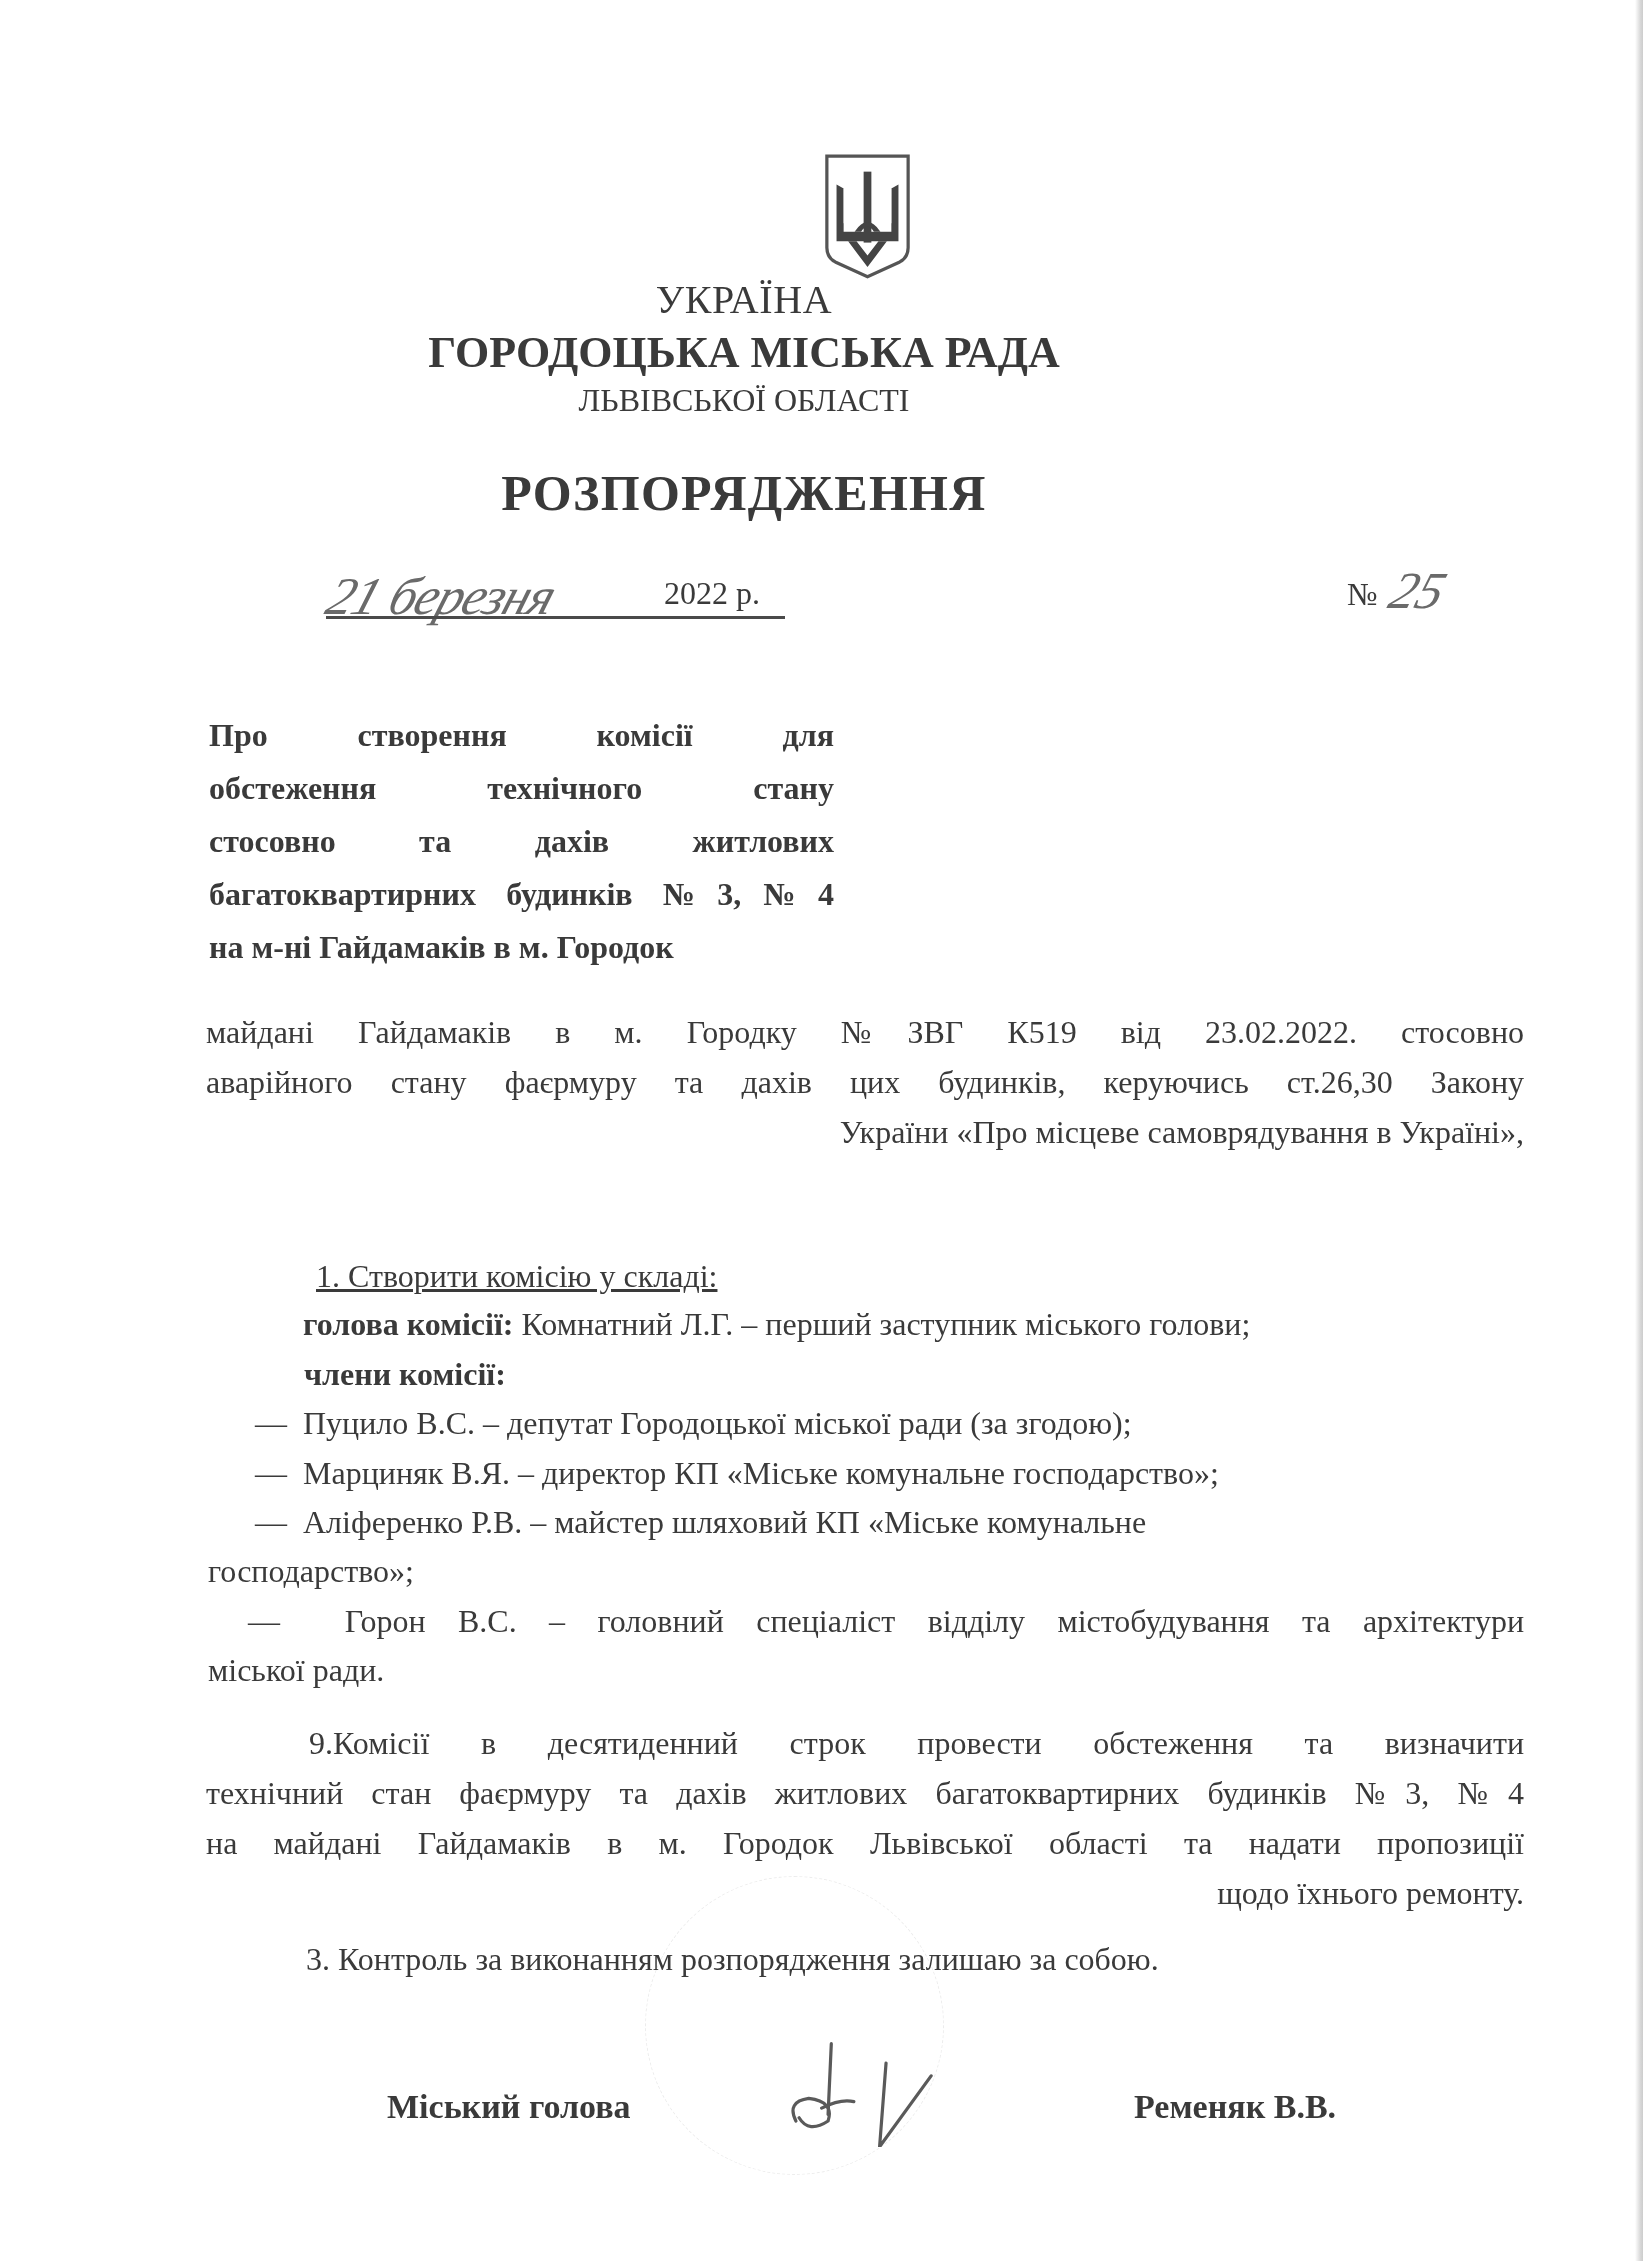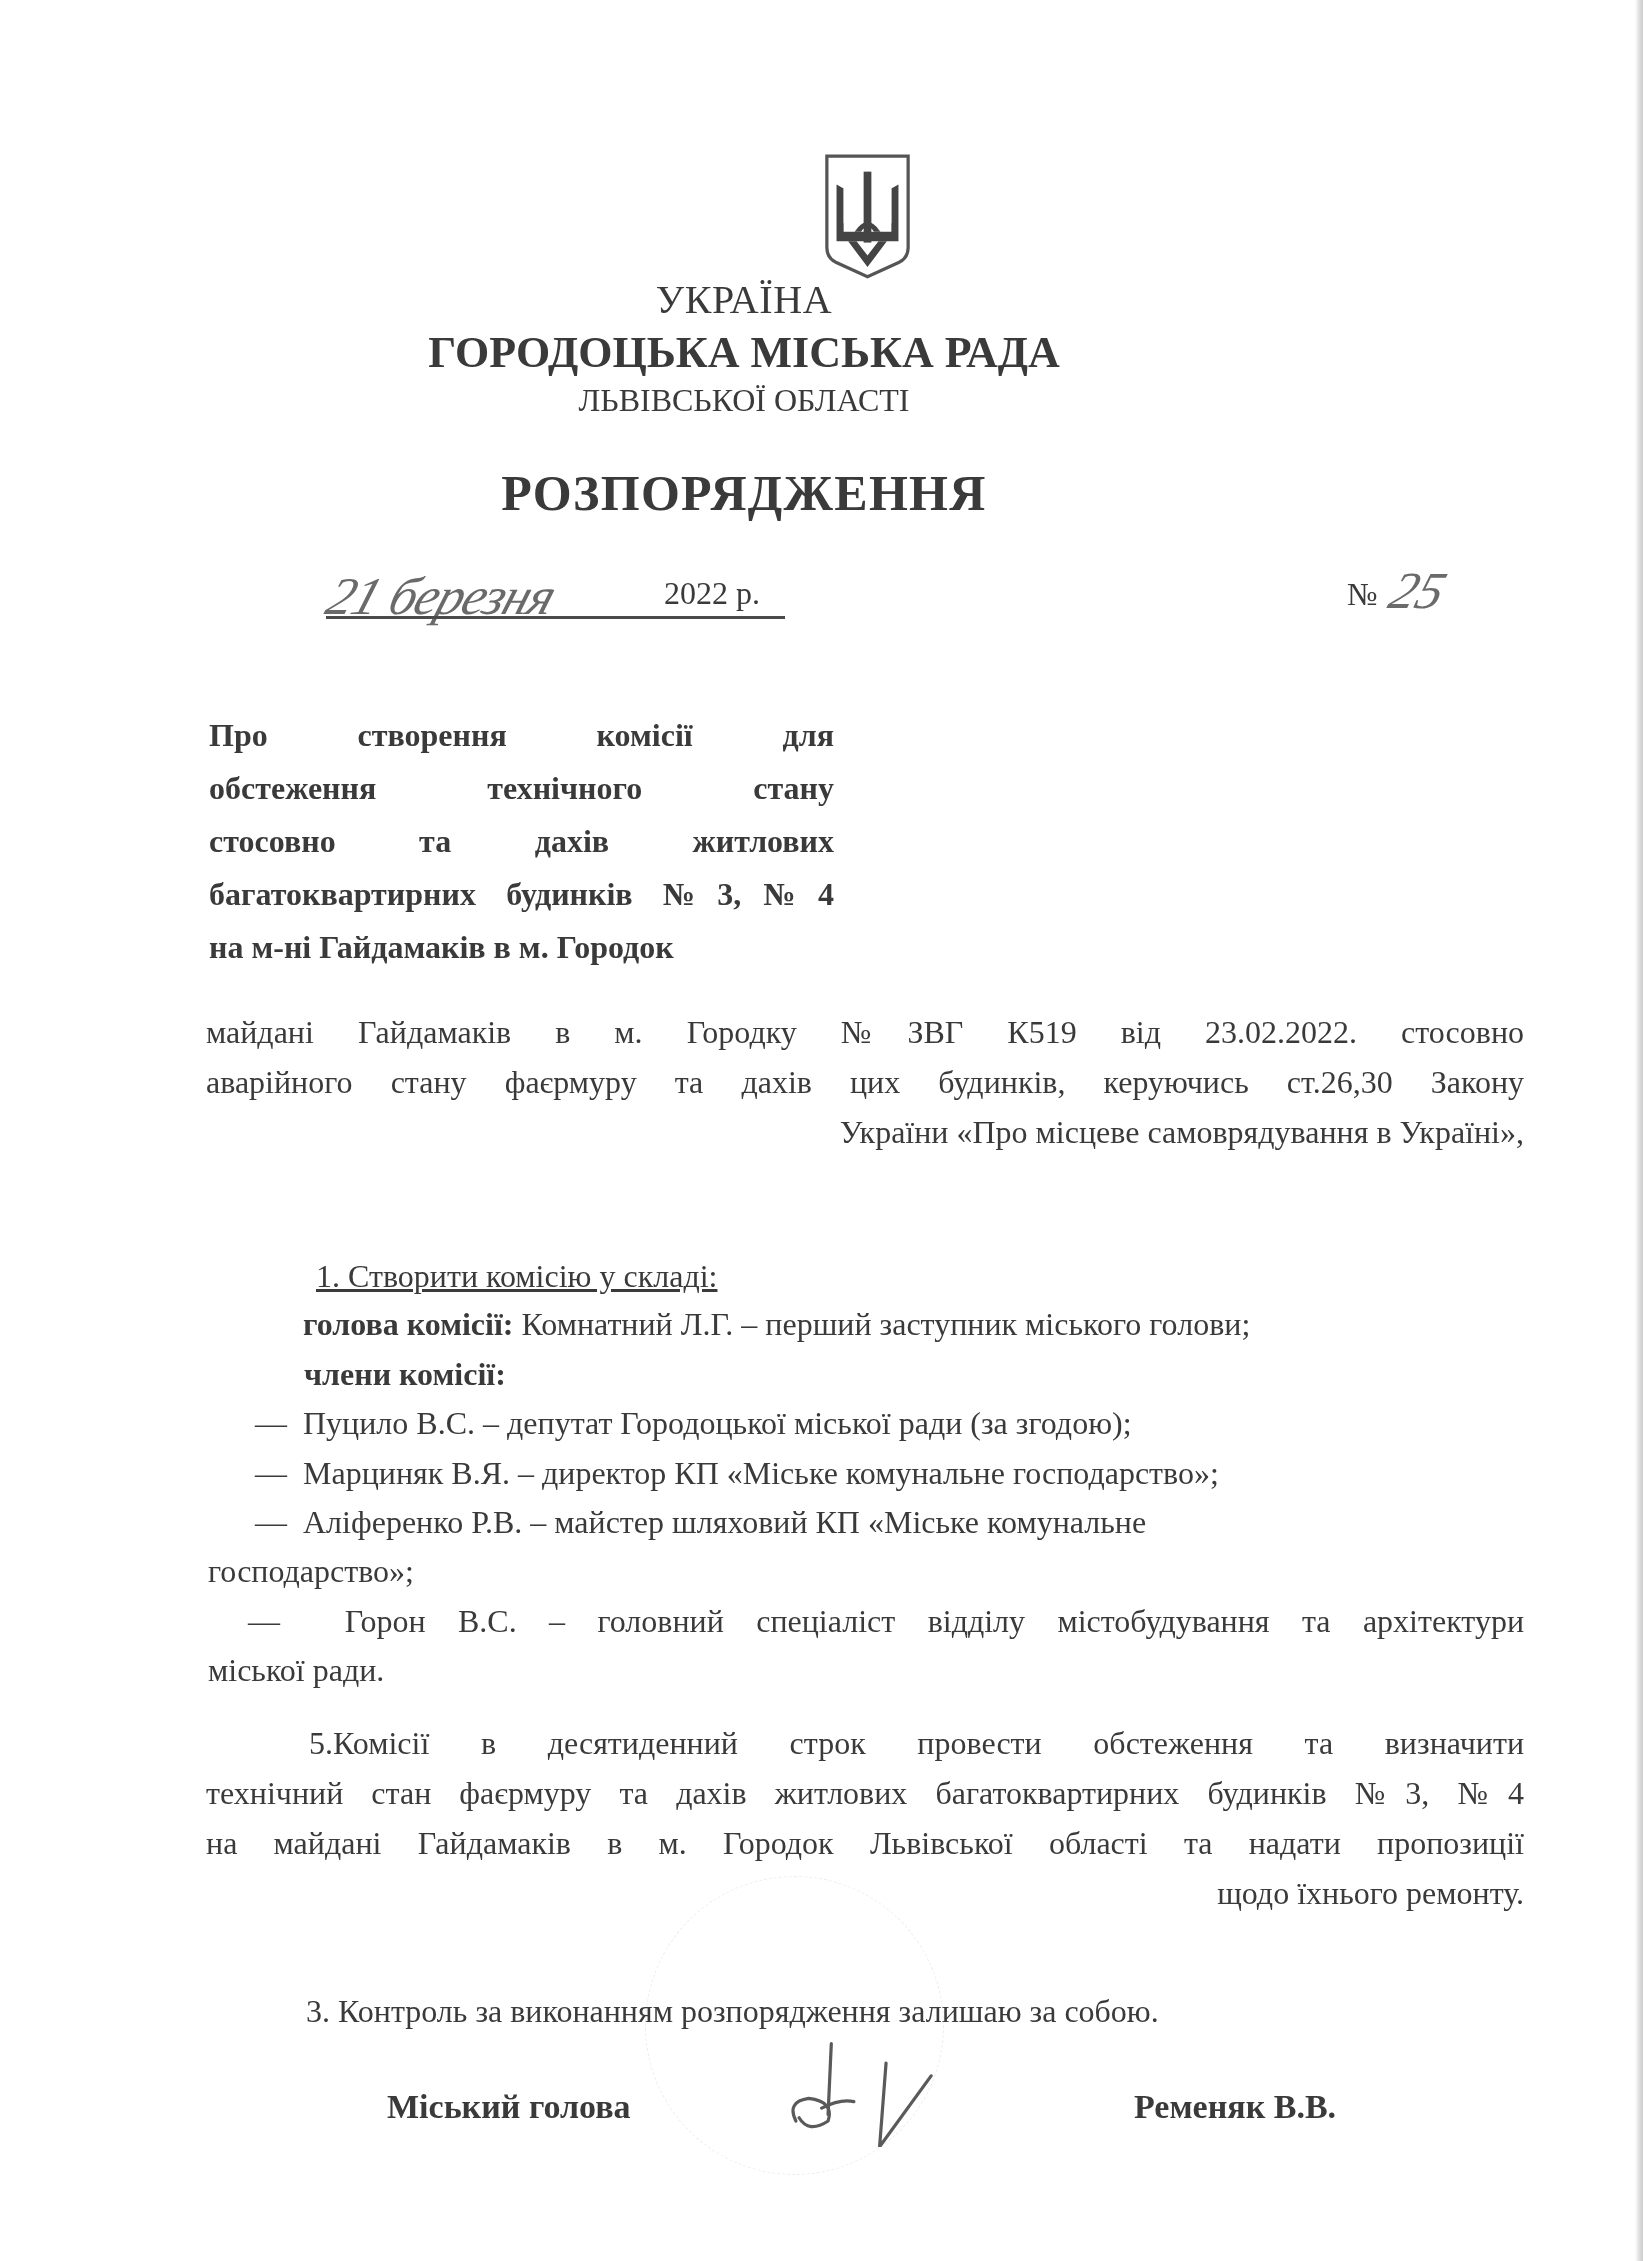--- a/index.html
+++ b/index.html
@@ -101,29 +101,29 @@
   <span>Аліференко Р.В. – майстер шляховий КП «Міське комунальне</span>
 </div>
 <div class="item" style="left:208px; top:1552px;">господарство»;</div>
 <div class="abs" style="left:248px; top:1602px; width:1276px; font-size:32px; line-height:39px; text-align:justify; text-align-last:justify;">
   <span>—</span>&nbsp;
   <span>Горон В.С. – головний спеціаліст відділу містобудування та архітектури</span>
 </div>
 <div class="item" style="left:208px; top:1651px;">міської ради.</div>
 
 <div class="abs body-p" style="top:1718px; line-height:50px;">
-  <div class="jl" style="padding-left:103px;">5.Комісії в десятиденний строк провести обстеження та визначити</div>
+  <div class="jl" style="padding-left:103px;">9.Комісії в десятиденний строк провести обстеження та визначити</div>
   <div class="jl">технічний стан фаєрмуру та дахів житлових багатоквартирних будинків №3, №4</div>
   <div class="jl">на майдані Гайдамаків в м. Городок Львівської області та надати пропозиції</div>
   <div class="ll">щодо їхнього ремонту.</div>
 </div>
 
 <div class="abs stamp"></div>
 
-<div class="item" style="left:306px; top:1992px;">3. Контроль за виконанням розпорядження залишаю за собою.</div>
+<div class="item" style="left:306px; top:1940px;">3. Контроль за виконанням розпорядження залишаю за собою.</div>
 
 <div class="abs sign-role">Міський голова</div>
 <div class="abs signature">
   <svg width="322" height="110" viewBox="0 0 500 170">
     <path d="M75 10 L70 120 M20 130 Q5 100 40 95 Q80 100 70 130 Q40 150 25 125 M60 110 Q90 95 110 100 M160 40 L150 170 L230 60" fill="none" stroke="#5a5a5a" stroke-width="5" stroke-linecap="round"></path>
   </svg>
 </div>
 <div class="abs sign-name">Ременяк В.В.</div>
 
 

